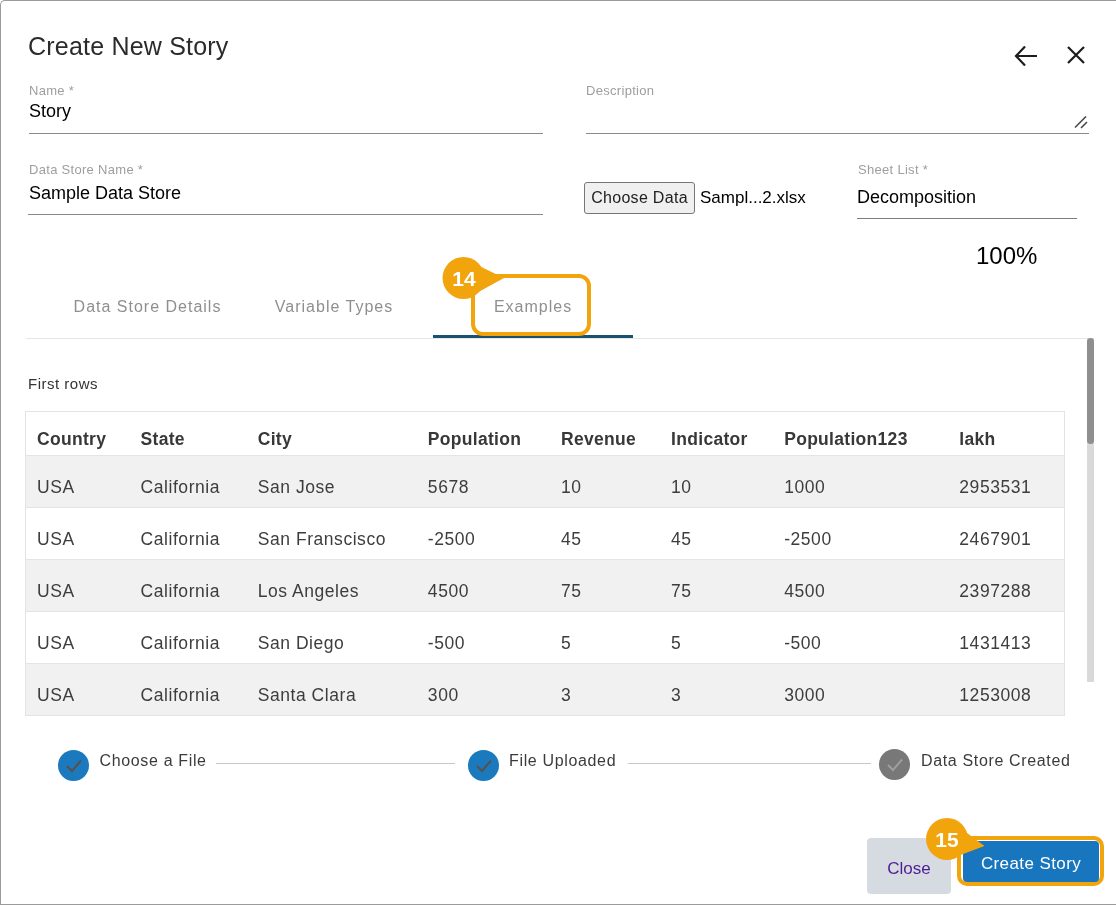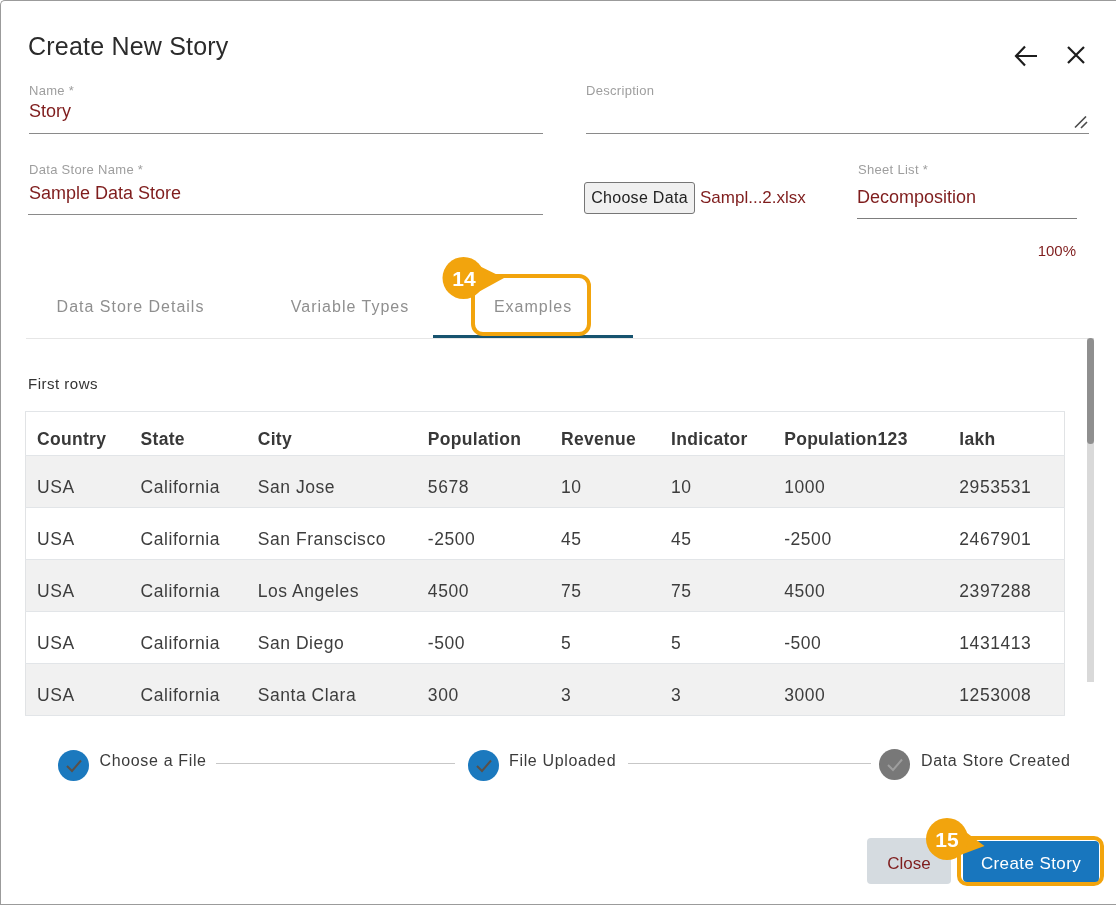--- a/index.html
+++ b/index.html
@@ -4,21 +4,21 @@
 <style>
   * { margin:0; padding:0; box-sizing:border-box; }
   html,body { width:1116px; height:905px; background:#fff; }
   body { font-family:"Liberation Sans", sans-serif; }
   .dlg { position:relative; width:1116px; height:905px; overflow:hidden;
          border-left:1px solid #9b9b9b; border-top:1px solid #9b9b9b; border-bottom:1px solid #9b9b9b;
          border-top-left-radius:5px; }
   .abs { position:absolute; }
   .title { left:27px; top:31px; font-size:25px; color:#2b2b2b; letter-spacing:0.2px; }
   .lbl { font-size:13px; color:#9e9e9e; letter-spacing:0.3px; }
-  .val { font-size:18px; color:#7f1d1d; }
+  .val { font-size:18px; color:#000000; }
   .uline { height:1px; background:#8a8a8a; }
   .tab { font-size:16px; color:#8f8f8f; text-align:center; top:297px; letter-spacing:1px; }
   .tabind { left:432px; top:333.5px; width:200px; height:3px; background:#17536F; }
   .tabdiv { left:25px; top:336.5px; width:1066px; height:1px; background:#e6e6e6; }
   table.tbl { position:absolute; left:24px; top:409.5px; width:1040px; border-collapse:collapse;
               font-size:17.5px; color:#3d3d3d; table-layout:fixed; letter-spacing:0.3px; }
   table.tbl th { font-weight:bold; color:#383838; text-align:left; height:44.5px; }
   table.tbl th, table.tbl td { padding:12px 0 0 11px; border-top:1px solid #e2e5e8; border-bottom:1px solid #e2e5e8; }
   table.tbl td { height:52px; letter-spacing:0.55px; }
   table.tbl { border:1px solid #e1e3e5; }
@@ -55,24 +55,24 @@
   <div class="abs val" style="left:28px; top:182px;">Sample Data Store</div>
   <div class="abs uline" style="left:27px; top:212.5px; width:515px;"></div>
 
   <div class="abs" style="left:583px; top:181px; width:111px; height:32px; background:#f0f0f0; border:1px solid #767676; border-radius:3px; display:flex; align-items:center; justify-content:center; font-size:16px; letter-spacing:0.3px; color:#222;">Choose Data</div>
   <div class="abs val" style="left:699px; top:187px; font-size:17px;">Sampl...2.xlsx</div>
 
   <div class="abs lbl" style="left:857px; top:161px;">Sheet List *</div>
   <div class="abs val" style="left:856px; top:186px;">Decomposition</div>
   <div class="abs uline" style="left:856px; top:217px; width:220px; background:#7d7d7d;"></div>
 
-  <div class="abs val" style="left:975px; top:241px; width:100px; text-align:right; font-size:15px;">100%</div>
+  <div class="abs val" style="left:975px; top:241px; width:100px; font-size:24px;">100%</div>
 
-  <div class="abs tab" style="left:25px; width:209px;">Data Store Details</div>
-  <div class="abs tab" style="left:250px; width:198px;text-align:center;">Variable Types</div>
+  <div class="abs tab" style="left:42px; width:209px;">Data Store Details</div>
+  <div class="abs tab" style="left:234px; width:198px;text-align:center;">Variable Types</div>
   <div class="abs tab" style="left:432px; width:200px;">Examples</div>
   <div class="abs tabind"></div>
   <div class="abs tabdiv"></div>
 
   <div class="abs" style="left:470px; top:273px; width:120px; height:62px; border:4.5px solid #F2A40D; border-radius:12px;"></div>
   <svg class="abs" style="left:440px; top:252px;" width="72" height="52" viewBox="0 0 72 52">
     <path d="M28 8 L63 25 L32 42 Z" fill="#F2A40D"></path>
     <circle cx="22.5" cy="25" r="21" fill="#F2A40D"></circle>
     <text x="23" y="32.5" font-size="21" font-weight="bold" fill="#fff" text-anchor="middle" font-family="Liberation Sans, sans-serif">14</text>
   </svg>
@@ -170,21 +170,21 @@
   </svg>
   <div class="abs steplbl" style="left:508px;">File Uploaded</div>
   <div class="abs conn" style="left:627px; width:243px;"></div>
 
   <div class="abs circ" style="left:878px; top:747.5px; background:#787878;"></div>
   <svg class="abs" style="left:878px; top:747.5px;" width="31" height="31" viewBox="0 0 31 31">
     <path d="M9 16 L14 21 L23 10.5" stroke="#9e9e9e" stroke-width="2" fill="none"></path>
   </svg>
   <div class="abs steplbl" style="left:920px;">Data Store Created</div>
 
-  <div class="abs btn" style="left:866px; top:837px; width:84px; height:46px; background:#d5dbe0; color:#7f1d1d;">
+  <div class="abs btn" style="left:866px; top:837px; width:84px; height:56px; background:#d5dbe0; color:#4c1d95;">
       <span style="transform:translateY(3px)">Close</span>
     </div>
   <div class="abs" style="left:956px; top:834.5px; width:147px; height:50.5px; border:4px solid #F2A40D; border-radius:10px;"></div>
   <div class="abs btn" style="left:962px; top:840px; width:136px; height:41px; background:#1876BE; color:#fff; letter-spacing:0.4px;">
       <span style="transform:translateY(1.5px)">Create Story</span>
     </div>
 
   <svg class="abs" style="left:920px; top:812px;" width="75" height="52" viewBox="0 0 75 52">
     <path d="M30 8 L63.5 33 L34 44 Z" fill="#F2A40D"></path>
     <circle cx="26" cy="26" r="21" fill="#F2A40D"></circle>

